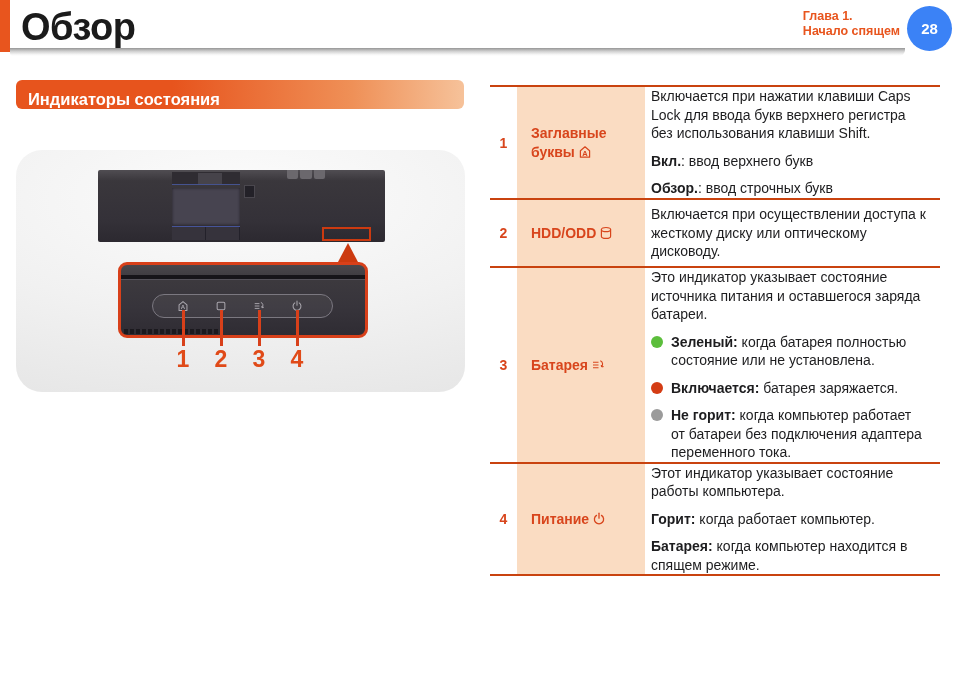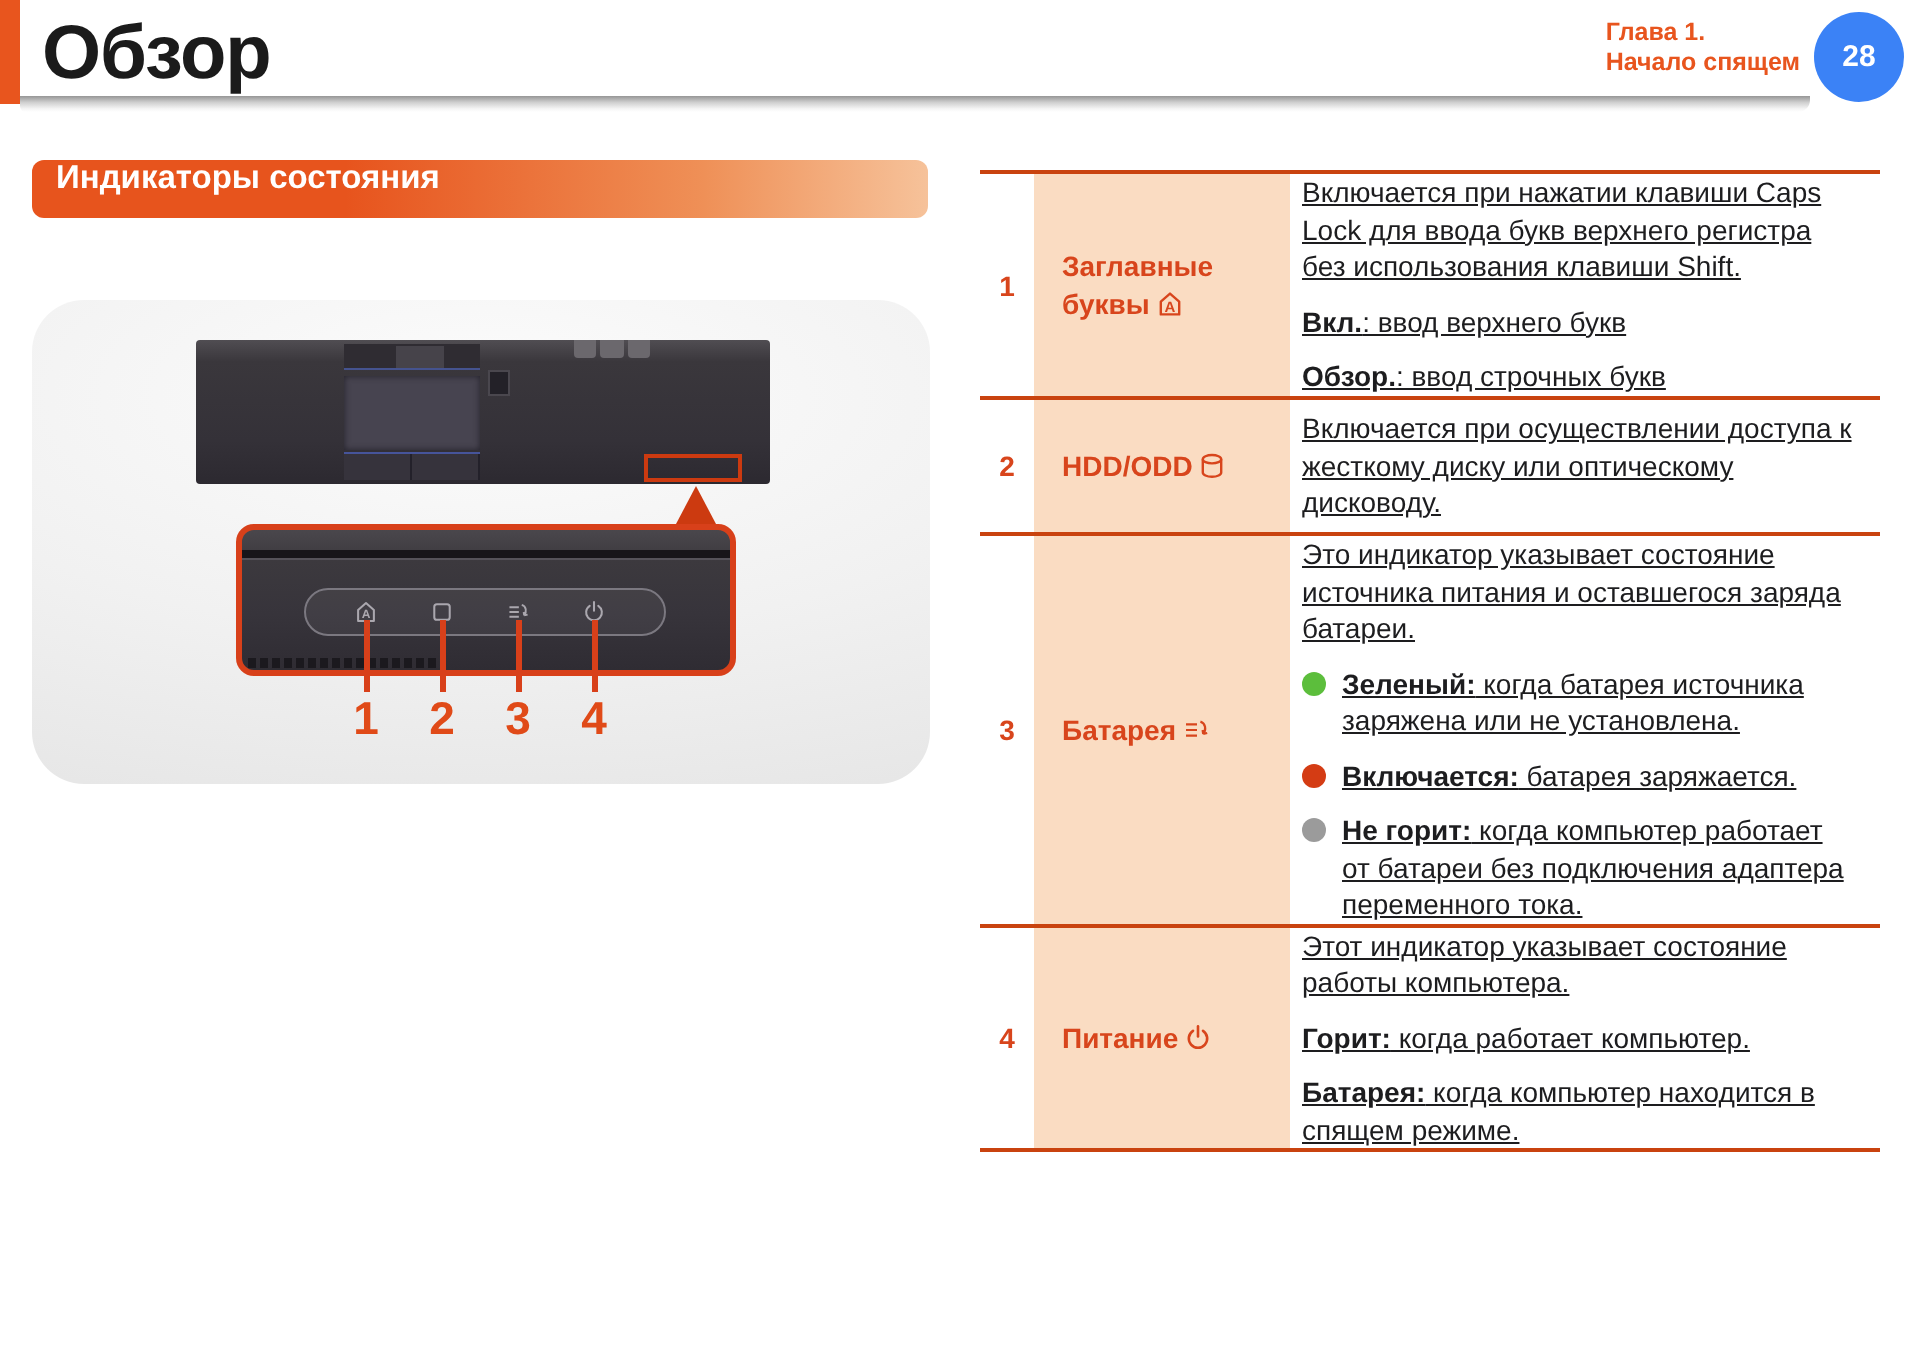--- a/index.html
+++ b/index.html
@@ -5,21 +5,21 @@
   * { margin:0; padding:0; box-sizing:border-box; }
   html,body { width:955px; height:677px; background:#fff; font-family:"Liberation Sans",sans-serif; }
   .page { position:relative; width:955px; height:677px; background:#fff; overflow:hidden; }
 
   .accent-bar { position:absolute; left:0; top:0; width:10px; height:52px; background:#E8551E; }
   .title { position:absolute; left:21px; top:6px; font-size:38px; font-weight:bold; color:#1b1b1b; letter-spacing:-0.5px; }
   .chapter { position:absolute; top:9px; right:55px; text-align:left; font-size:12.5px; font-weight:bold; color:#E8551E; line-height:15px; }
   .page-circle { position:absolute; left:907px; top:6px; width:45px; height:45px; border-radius:50%; background:#3b82f6; color:#fff; font-size:15px; font-weight:bold; display:flex; align-items:center; justify-content:center; }
   .title-divider { position:absolute; left:10px; top:48px; width:895px; height:8px; border-radius:0 0 6px 3px; background:linear-gradient(180deg,#969696 0%,#cfcfcf 40%,#f5f5f5 80%,#ffffff 100%); }
 
-  .section-header { position:absolute; left:16px; top:80px; width:448px; height:29px; border-radius:6px; background:linear-gradient(90deg,#E7541D 0%,#E7541D 35%,#EF9057 75%,#F6C29A 100%); color:#fff; font-size:16.5px; font-weight:bold; display:flex; align-items:flex-start; padding-left:12px; }
+  .section-header { position:absolute; left:16px; top:80px; width:448px; height:29px; border-radius:6px; background:linear-gradient(90deg,#E7541D 0%,#E7541D 35%,#EF9057 75%,#F6C29A 100%); color:#fff; font-size:16.5px; font-weight:bold; display:flex; align-items:flex-end; padding-left:12px; }
 
   .figure-panel { position:absolute; left:16px; top:150px; width:449px; height:242px; border-radius:26px; background:radial-gradient(ellipse 120% 90% at 50% 20%, #fcfcfc 0%, #f1f1f1 55%, #e6e6e6 100%); }
 
   
   .laptop-top { position:absolute; left:82px; top:20px; width:287px; height:72px; background:linear-gradient(180deg,#504d52 0%,#3a373c 15%,#343138 70%,#2c2930 100%); border-radius:2px; }
   .tp-upper { position:absolute; left:74px; top:2px; width:68px; height:13px; background:#2f2c32; border-bottom:1px solid #45538f; }
   .tp-upper-mid { position:absolute; left:100px; top:3px; width:24px; height:11px; background:#46434a; }
   .touchpad { position:absolute; left:74px; top:18px; width:68px; height:37px; background:#474450; box-shadow:inset 0 0 3px #23212a; }
   .tp-lower { position:absolute; left:74px; top:56px; width:68px; height:14px; background:#36333c; border-top:1px solid #46549a; display:flex; }
   .tp-lower > div { flex:1; border-right:1px solid #23212a; }
@@ -38,21 +38,21 @@
 
   .callout-line { position:absolute; width:2.5px; background:#D8401A; top:160px; height:36px; }
   .callout-num { position:absolute; top:196px; width:30px; text-align:center; font-size:23px; font-weight:bold; color:#E04A18; }
 
   
   .info-table { position:absolute; left:490px; top:85px; width:450px; }
   .t-row { display:flex; border-top:2px solid #C9430F; }
   .t-row.last { border-bottom:2px solid #C9430F; }
   .cell-num { width:27px; display:flex; align-items:center; justify-content:center; font-size:14px; font-weight:bold; color:#D8451C; }
   .cell-label { width:128px; background:#FADCC2; display:flex; align-items:center; padding:0 10px 0 14px; color:#D8451C; font-weight:bold; font-size:14px; line-height:19px; }
-  .cell-desc { flex:1; padding-left:6px; padding-right:14px; display:flex; flex-direction:column; justify-content:center; font-size:14px; line-height:18.5px; color:#1d1d1f;text-decoration:underline; }
+  .cell-desc { flex:1; padding-left:6px; padding-right:14px; display:flex; flex-direction:column; justify-content:center; font-size:14px; line-height:18.5px; color:#1d1d1f; }
   .cell-desc p { margin:4.5px 0; }
   .label-icon { display:inline-block; width:14px; height:14px; vertical-align:-2px; margin-left:3px; color:#D8451C; }
   .b { position:relative; padding-left:20px; }
   .dot { position:absolute; left:0; top:3px; width:12px; height:12px; border-radius:50%; }
   .dot.green { background:#5CBE3C; }
   .dot.orange { background:#D43C14; }
   .dot.gray { background:#9B9B9B; }
 
   .r1 { height:113px; } .r2 { height:68px; } .r3 { height:196px; } .r4 { height:114px; }
 </style>
@@ -160,21 +160,21 @@
       <div class="cell-label">
         <span><span>Батарея</span><svg class="label-icon" viewBox="0 0 14 14">
               <path d="M2 4.2 H7.5 M2 7 H7.5 M2 9.8 H7.5" stroke="currentColor" stroke-width="1.1" fill="none"></path>
               <path d="M9.2 2.8 C11.8 3.6 12.3 6.8 10.6 9 M10.6 9 l-0.3 -2 M10.6 9 l 2 -0.5" stroke="currentColor" stroke-width="1.1" fill="none"></path>
             </svg></span>
       </div>
       <div class="cell-desc">
         <p><span>Это индикатор указывает состояние источника питания и оставшегося заряда батареи.</span></p>
         <p class="b">
           <span class="dot green"></span>
-          <b>Зеленый:</b><span> когда батарея источника заряжена или не установлена.</span>
+          <b>Зеленый:</b><span> когда батарея полностью состояние или не установлена.</span>
         </p>
         <p class="b">
           <span class="dot orange"></span>
           <b>Включается:</b><span> батарея заряжается.</span>
         </p>
         <p class="b">
           <span class="dot gray"></span>
           <b>Не горит:</b><span> когда компьютер работает от батареи без подключения адаптера переменного тока.</span>
         </p>
       </div>

